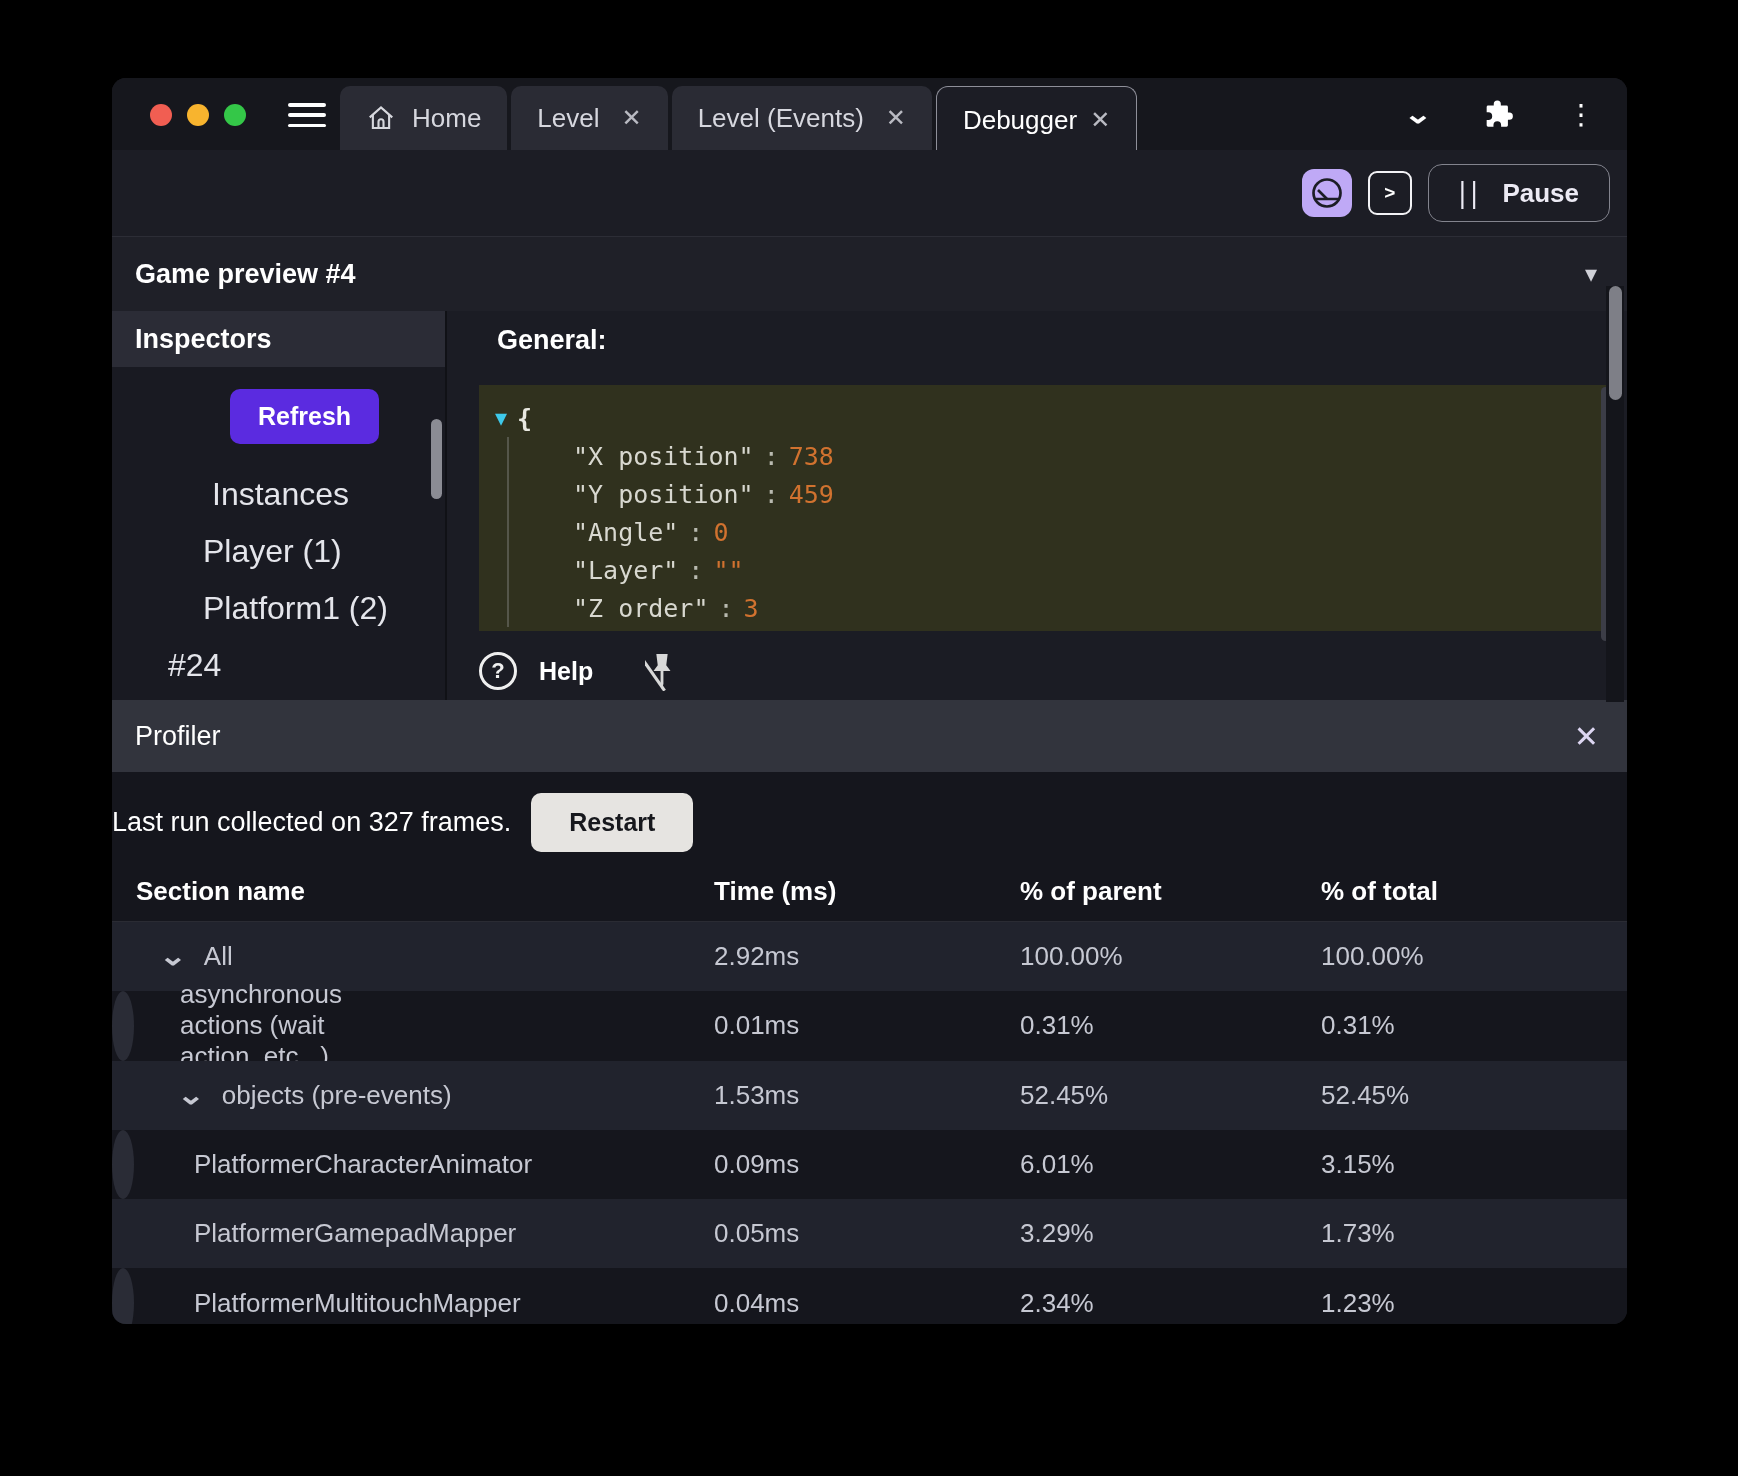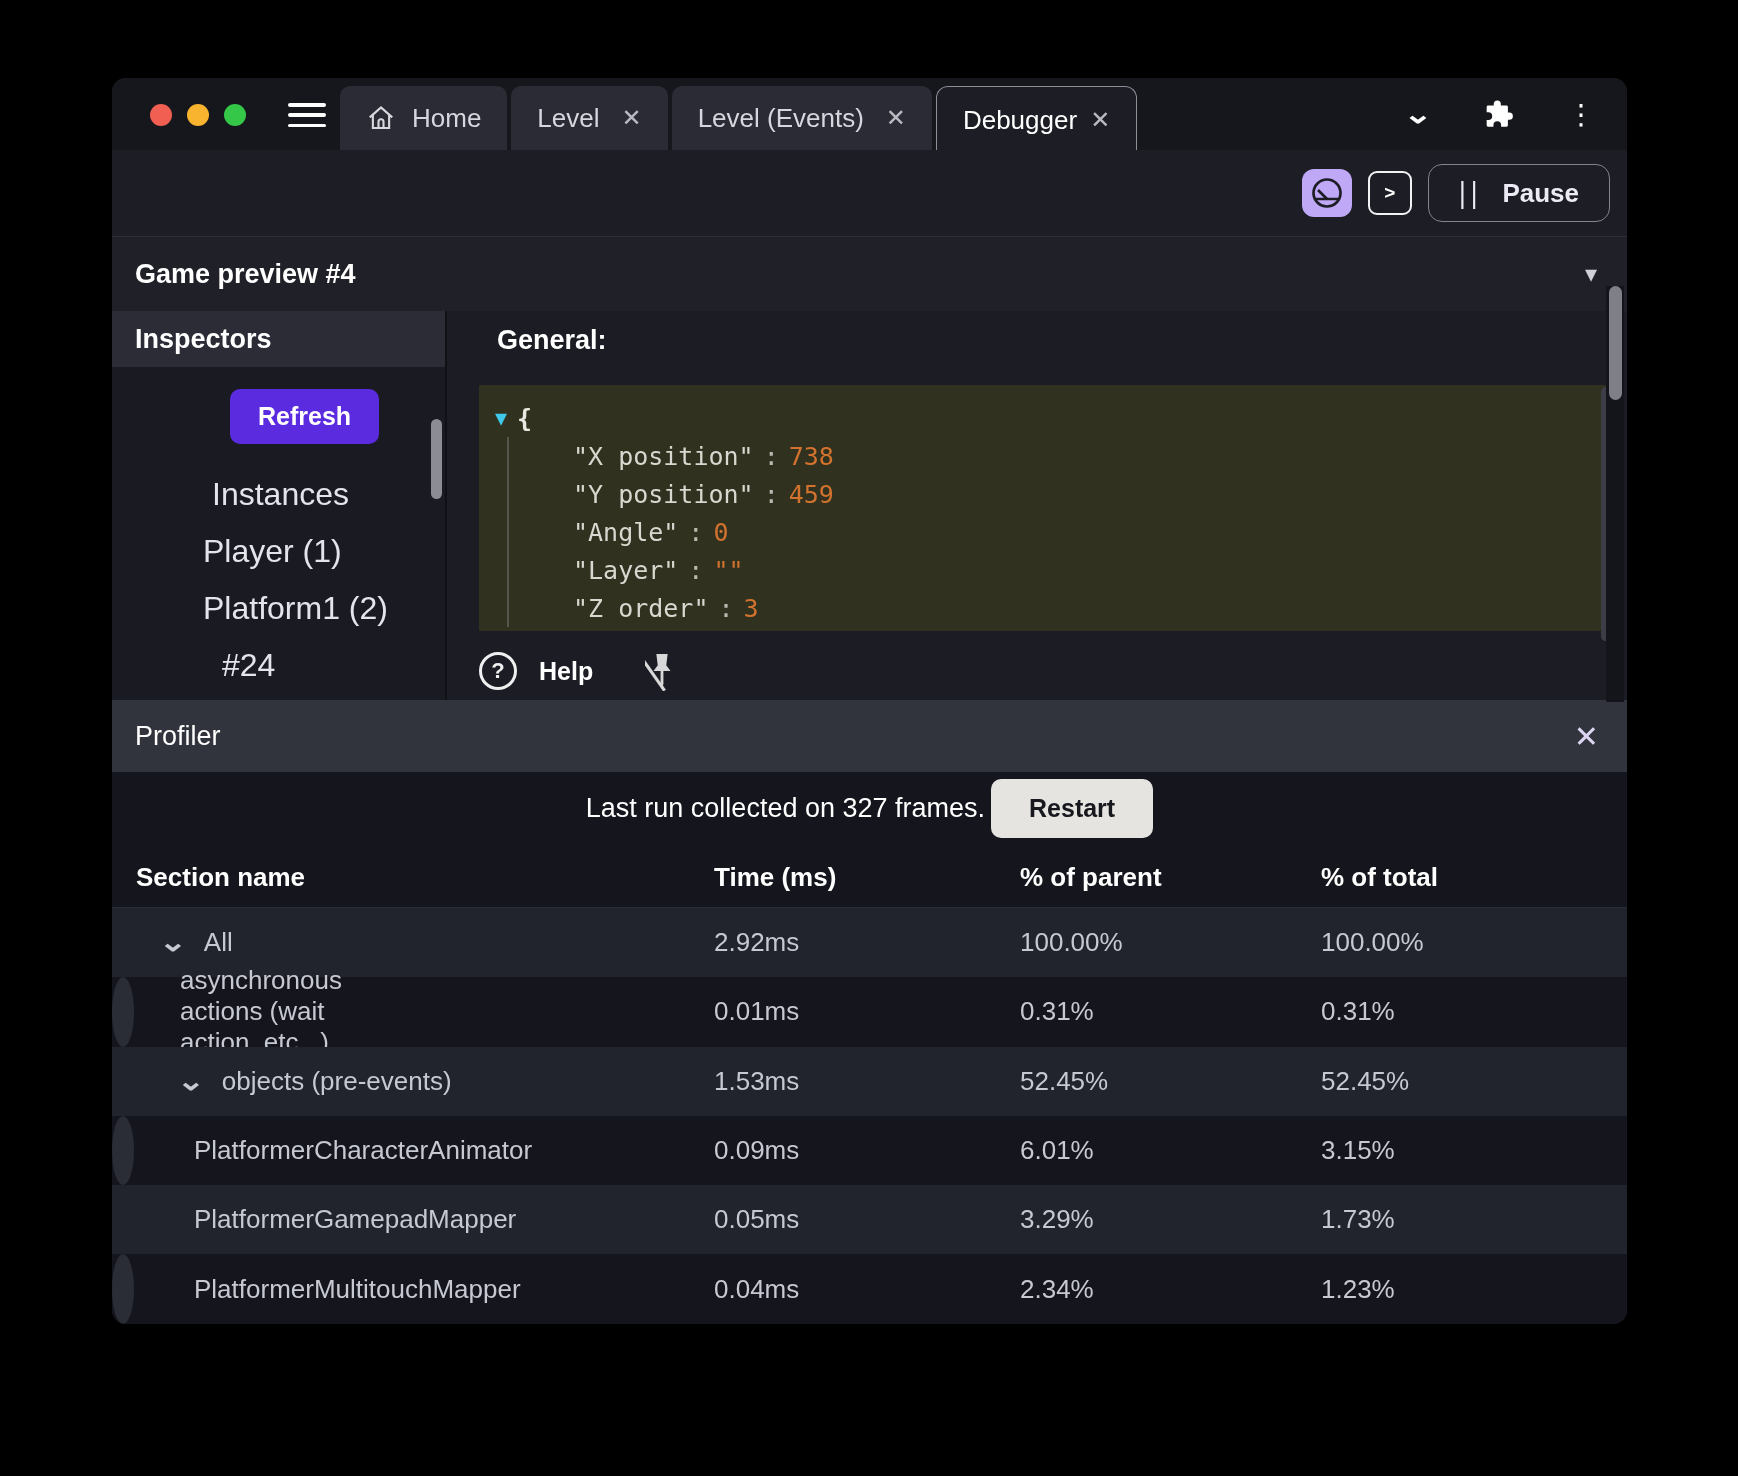--- a/index.html
+++ b/index.html
@@ -44,21 +44,21 @@
     border-right:2px solid #101116;}
   .left-head{height:56px;background:#2b2c36;display:flex;align-items:center;}
   .left-head span{margin-left:23px;color:#fff;font-size:27px;font-weight:bold;}
   .refresh{display:block;margin:22px auto 0 118px;background:#5b2be0;color:#fff;border:none;
     border-radius:10px;font-size:25px;font-weight:bold;padding:13px 28px;cursor:pointer;
     font-family:"Liberation Sans",sans-serif;}
   .insp-list{margin-top:22px;}
   .insp-item{color:#e4e5eb;font-size:32px;height:57px;display:flex;align-items:center;cursor:pointer;}
   .insp-item.d1{padding-left:100px;}
   .insp-item.d2{padding-left:91px;}
-  .insp-item.d3{padding-left:110px;}
+  .insp-item.d3{padding-left:56px;}
   .left-scroll{position:absolute;right:3px;top:108px;width:11px;height:80px;border-radius:6px;background:#8b8c94;}
   .right-panel{position:absolute;left:335px;top:0;right:12px;height:100%;background:#1b1c24;text-align:center;}
   .general-label{position:absolute;left:50px;top:14px;color:#fff;font-size:27px;font-weight:bold;}
   .json-box{position:absolute;left:32px;top:74px;width:1131px;height:246px;background:#30311e;
     font-family:"DejaVu Sans Mono",monospace;font-size:25px;padding:14px 0 0 16px;box-sizing:border-box;}
   .json-line{height:38px;display:flex;align-items:center;}
   .json-tri{color:#3ec9ea;font-size:20px;margin-right:10px;}
   .json-brace{color:#e9e9e1;font-weight:bold;}
   .json-entries{margin-left:12px;border-left:2px solid #55564a;padding-left:64px;}
   .json-key{color:#d8d8d0;}
@@ -68,21 +68,21 @@
   .help-row{position:absolute;left:32px;top:332px;height:56px;display:flex;align-items:center;gap:22px;}
   .help-q{width:32px;height:32px;border:3px solid #efefef;border-radius:50%;color:#efefef;font-size:22px;
     font-weight:bold;display:flex;align-items:center;justify-content:center;cursor:pointer;}
   .help-label{color:#fff;font-size:25px;font-weight:bold;}
   .pin-icon{margin-left:30px;cursor:pointer;}
   
   .profiler{position:absolute;left:0;top:622px;width:100%;height:624px;background:#15161d;}
   .prof-head{height:72px;background:#32343d;display:flex;align-items:center;position:relative;}
   .prof-head .t{margin-left:23px;color:#fff;font-size:27px;}
   .prof-close{position:absolute;right:28px;color:#ddd6f2;font-size:30px;cursor:pointer;}
-  .prof-info{height:72px;display:flex;align-items:center;justify-content:center;gap:6px;}
+  .prof-info{height:72px;display:flex;align-items:center;justify-content:flex-start;gap:20px;margin-top:14px;}
   .prof-info .txt{color:#fff;font-size:27px;}
   .restart{background:#e6e4e1;color:#17181d;font-weight:bold;font-size:25px;border:none;
     border-radius:10px;padding:15px 38px;cursor:pointer;font-family:"Liberation Sans",sans-serif;}
   .thead{height:63px;position:relative;border-bottom:1px solid #2a2b33;}
   .thead span{position:absolute;top:18px;color:#fff;font-size:26px;font-weight:bold;}
   .col-name{left:24px;}  .col-time{left:602px;}  .col-parent{left:908px;}  .col-total{left:1209px;}
   .trow{height:69.3px;position:relative;display:flex;align-items:center;}
   .trow.dark{background:#21232d;}
   .trow.light{background:#2a2c36;}
   .trow span{color:#c6c8d2;font-size:26px;}

